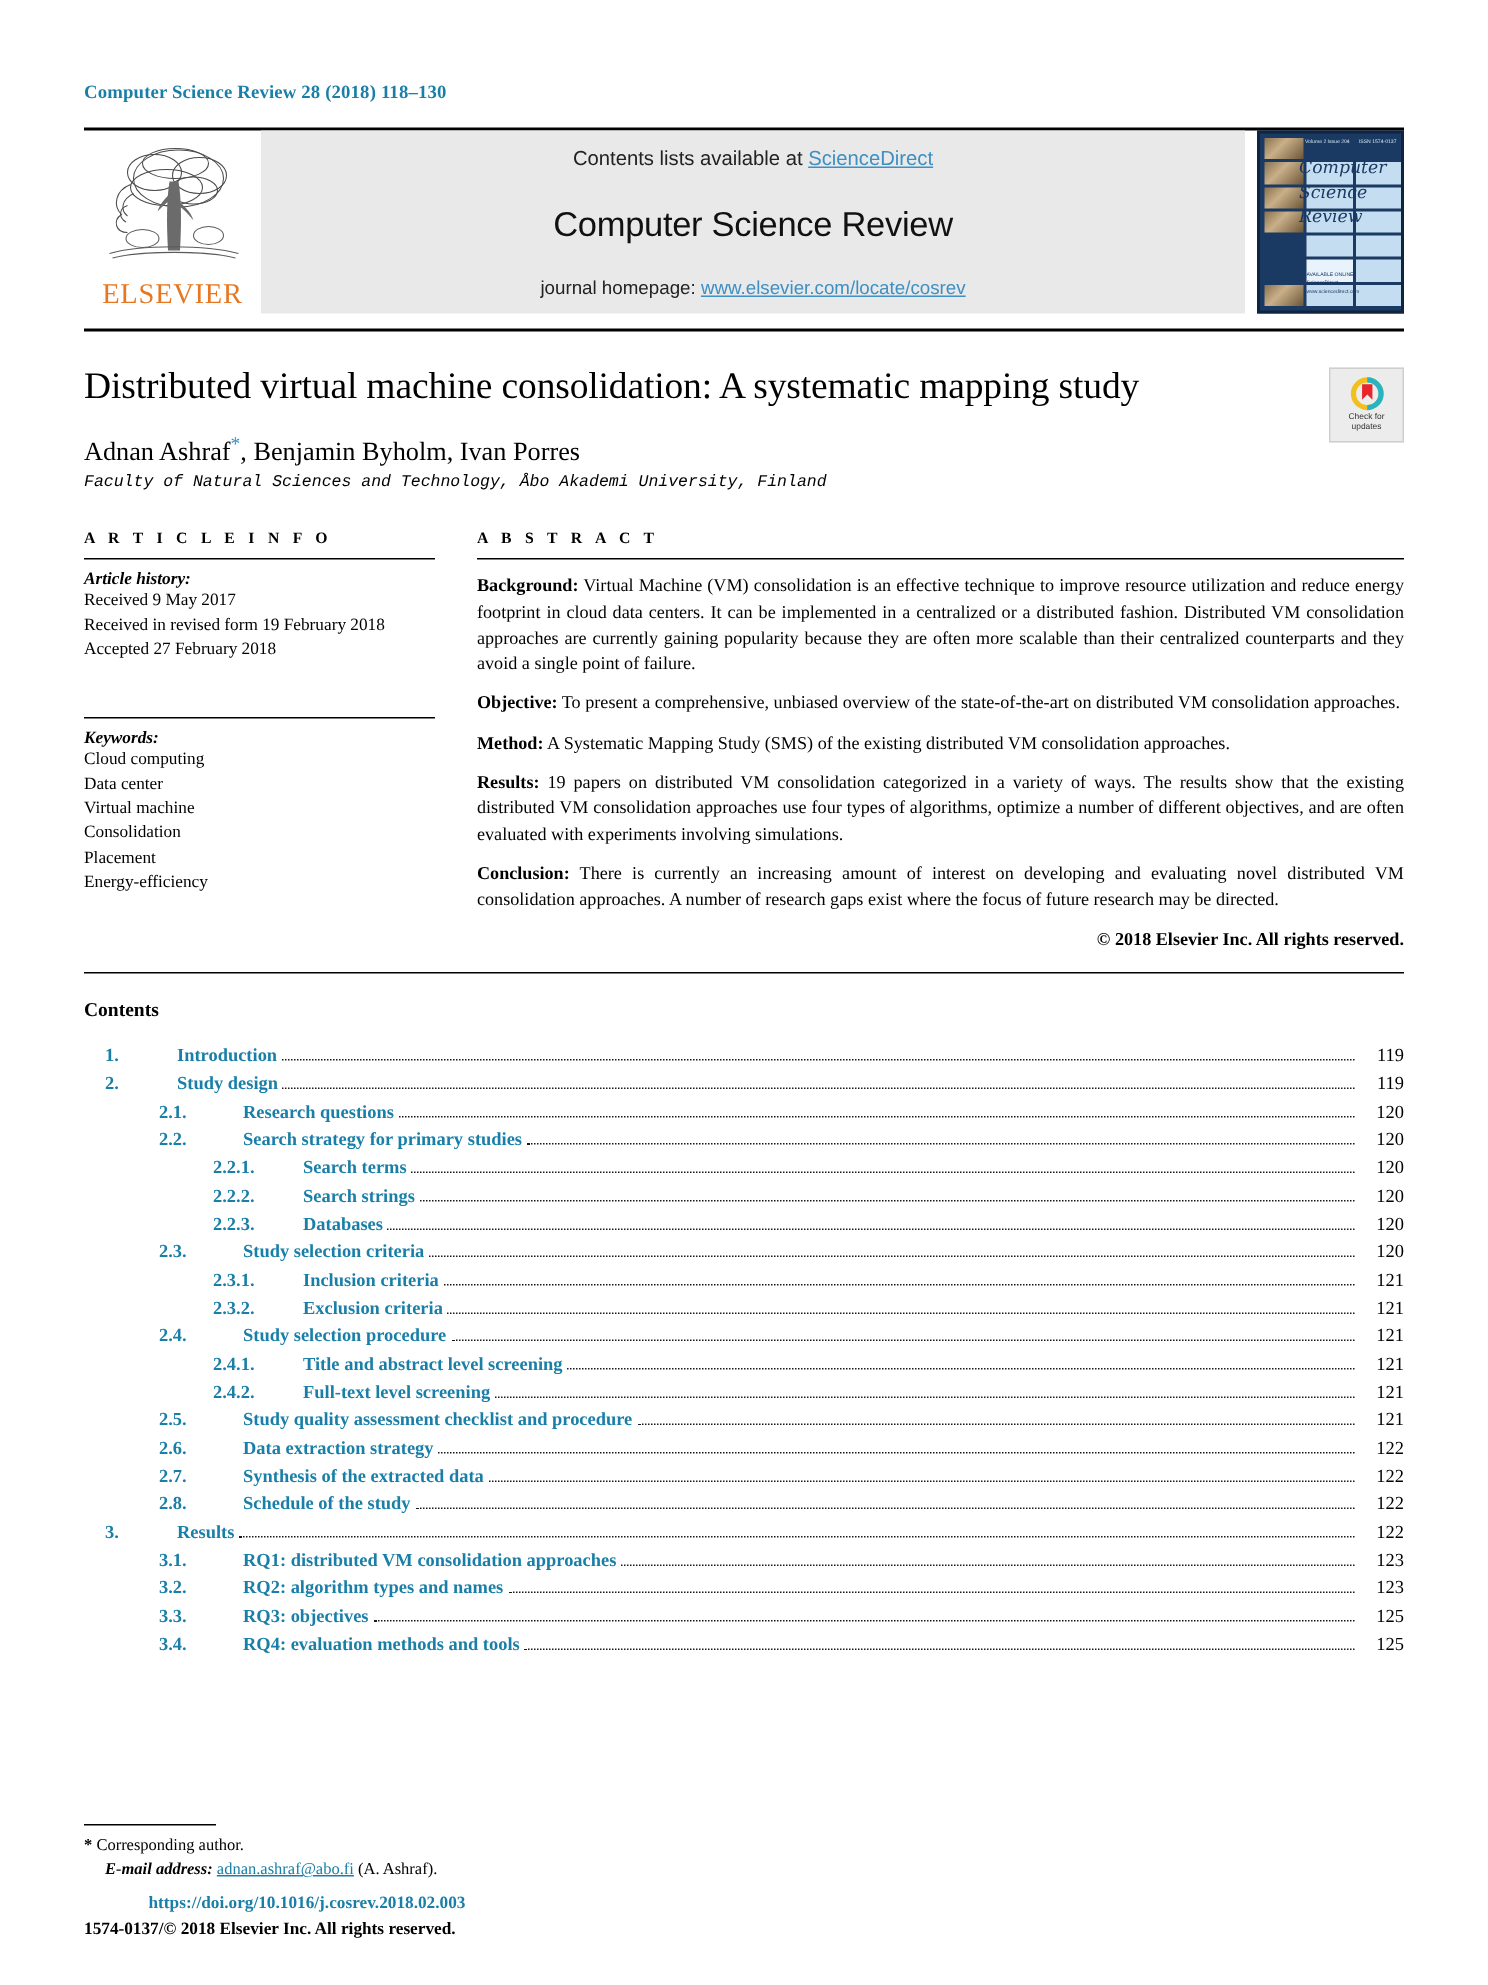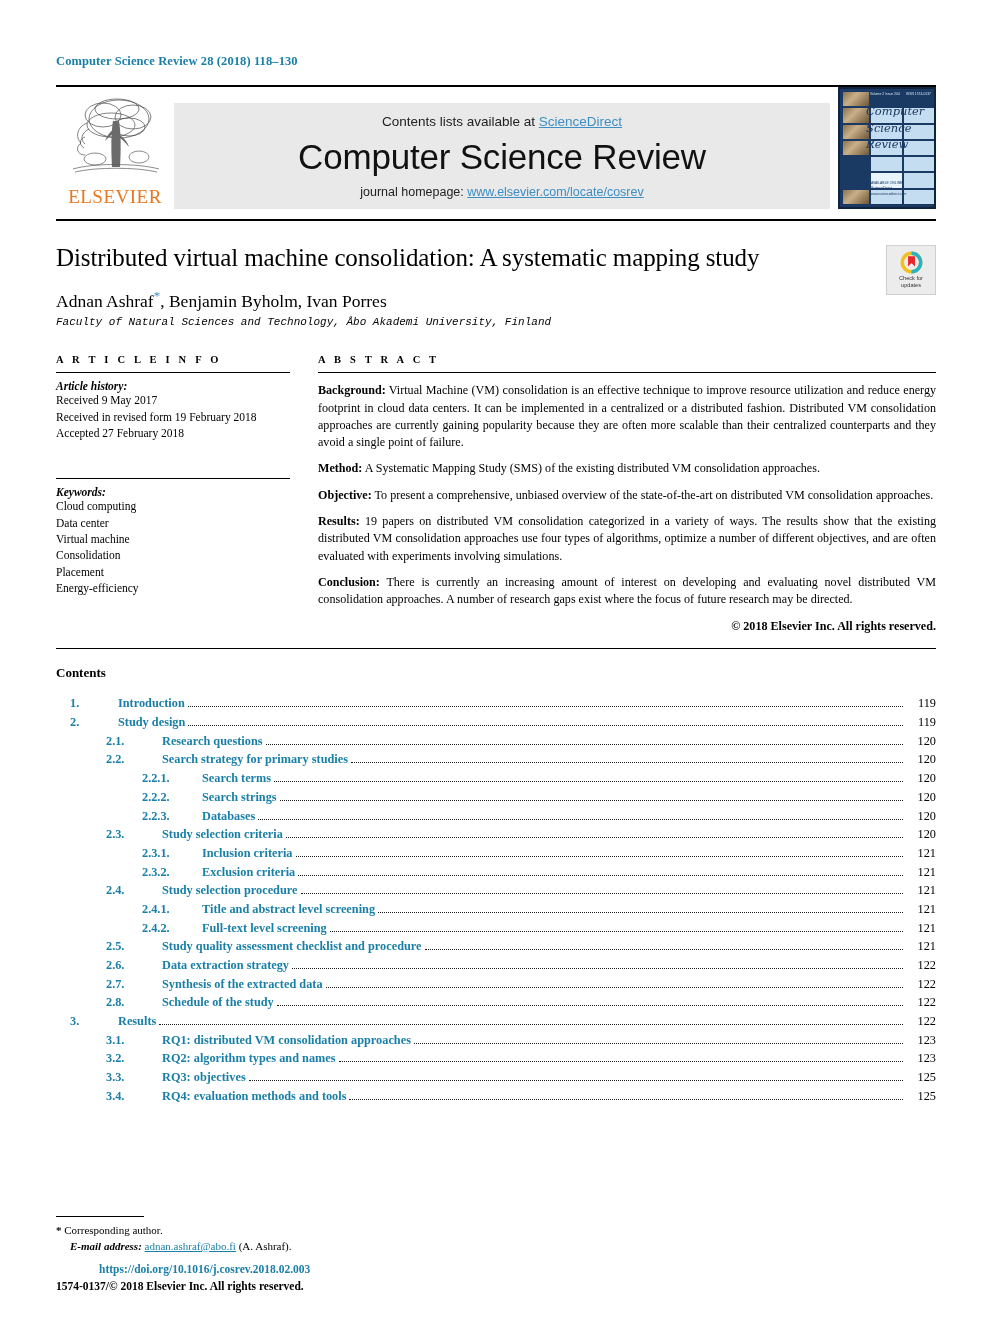--- a/index.html
+++ b/index.html
@@ -62,28 +62,27 @@
   .banner {
     flex: 1 1 auto;
     background: #e9e9e9;
     display: flex;
     flex-direction: column;
     justify-content: space-between;
     align-items: center;
     padding: 11px 0 10px 0;
     box-sizing: border-box;
     font-family: "Liberation Sans", sans-serif;
-    margin-top: 16px;
   }
   .banner-top {
     font-size: 13.5px;
     color: #222;
   }
   .banner-title {
-    font-size: 35px;
+    font-size: 23px;
     color: #111;
     font-family: "Liberation Sans", sans-serif;
     letter-spacing: -0.2px;
   }
   .banner-bottom {
     font-size: 12.5px;
     color: #222;
   }
   .lnk { color: #3d8fc4; }
   .lnk-dark { color: #1a7fa8; }
@@ -438,22 +437,22 @@
       <div class="kw-line">Consolidation</div>
       <div class="kw-line">Placement</div>
       <div class="kw-line">Energy-efficiency</div>
     </div>
 
     <div class="col-abs">
       <div class="sec-head">A B S T R A C T</div>
       <div class="hrule"></div>
 
       <div class="abs-para"><span class="abs-lead">Background:</span><span> Virtual Machine (VM) consolidation is an effective technique to improve resource utilization and reduce energy footprint in cloud data centers. It can be implemented in a centralized or a distributed fashion. Distributed VM consolidation approaches are currently gaining popularity because they are often more scalable than their centralized counterparts and they avoid a single point of failure.</span></div>
+      <div class="abs-para"><span class="abs-lead">Objective:</span><span> To present a comprehensive, unbiased overview of the state-of-the-art on distributed VM consolidation approaches.</span></div>
       <div class="abs-para"><span class="abs-lead">Method:</span><span> A Systematic Mapping Study (SMS) of the existing distributed VM consolidation approaches.</span></div>
-      <div class="abs-para"><span class="abs-lead">Objective:</span><span> To present a comprehensive, unbiased overview of the state-of-the-art on distributed VM consolidation approaches.</span></div>
       <div class="abs-para"><span class="abs-lead">Results:</span><span> 19 papers on distributed VM consolidation categorized in a variety of ways. The results show that the existing distributed VM consolidation approaches use four types of algorithms, optimize a number of different objectives, and are often evaluated with experiments involving simulations.</span></div>
       <div class="abs-para"><span class="abs-lead">Conclusion:</span><span> There is currently an increasing amount of interest on developing and evaluating novel distributed VM consolidation approaches. A number of research gaps exist where the focus of future research may be directed.</span></div>
 
       <div class="copyright">© 2018 Elsevier Inc. All rights reserved.</div>
     </div>
   </div>
 
   <div class="abs-rule-bottom"></div>
 
   <div class="contents-wrap">

